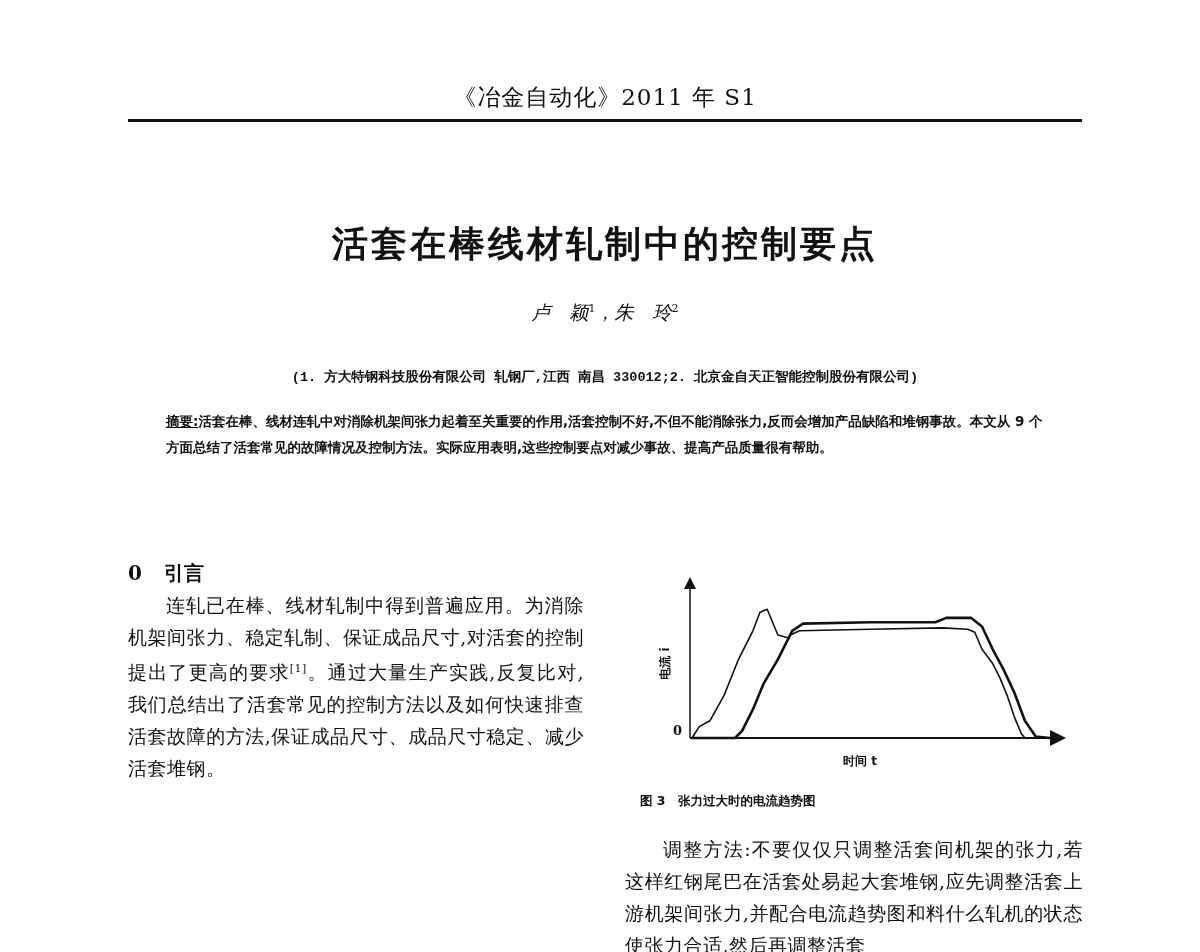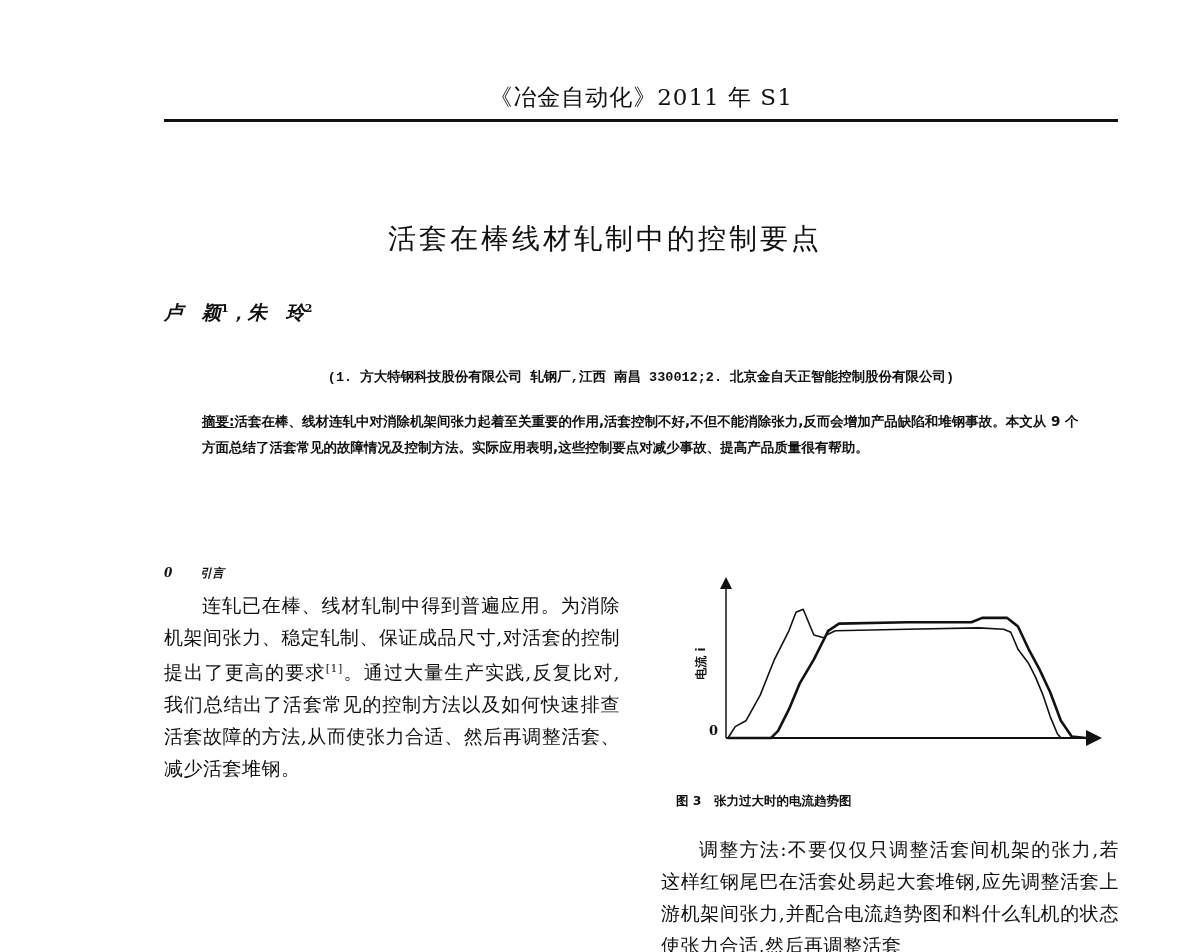--- a/index.html
+++ b/index.html
@@ -1,36 +1,36 @@
 <!DOCTYPE html>
 <html><head>
 <meta charset="utf-8">
 <style>
   html, body { margin: 0; padding: 0; background: #ffffff; }
   body {
     width: 1200px; height: 952px; position: relative; overflow: hidden;
     font-family: "DejaVu Serif", "Liberation Serif", serif;
     color: #111;
   }
-  .abs { position: absolute; margin-left: 36px; }
+  .abs { position: absolute; }
   .running-head {
     left: 128px; width: 954px; top: 82px; text-align: center;
     font-size: 23px; letter-spacing: 1px;
   }
   .head-rule {
     left: 128px; width: 954px; top: 119px; height: 3px; background: #111;
   }
   .title {
     left: 128px; width: 954px; top: 220px; text-align: center;
     font-family: "DejaVu Sans", "Liberation Sans", sans-serif;
-    font-size: 28px; letter-spacing: 3px; font-weight: normal;
+    font-size: 36px; letter-spacing: 3px; font-weight: bold;
   }
   .authors {
-    left: 128px; width: 954px; top: 300px; text-align: left;
-    font-size: 19px; font-style: italic; font-weight: bold;
+    left: 128px; width: 954px; top: 300px; text-align: center;
+    font-size: 19px; font-style: italic; font-weight: normal;
   }
   .authors sup { font-size: 11px; font-style: normal; }
   .affil {
     left: 128px; width: 954px; top: 368px; text-align: center;
     font-family: Liberation Mono, monospace;
     font-size: 13.5px; font-weight: bold;
   }
   .abstract {
     left: 166px; width: 880px; top: 408px;
     font-family: "DejaVu Sans", "Liberation Sans", sans-serif;
@@ -39,21 +39,21 @@
   .abstract .lab { font-weight: bold; text-decoration: underline; }
   .abstract p { margin: 0; }
   .col-left {
     left: 128px; width: 456px; top: 557px;
     font-size: 19px; line-height: 32px;
   }
   .col-left p { margin: 0; text-align: justify; letter-spacing: 0.5px; }
   .col-left .indent { text-indent: 2em; }
   .sec-head {
     font-family: "DejaVu Sans", "Liberation Sans", sans-serif;
-    font-weight: bold; font-size: 12px; line-height: 32px; margin: 0; font-style: italic;
+    font-weight: bold; font-size: 20px; line-height: 32px; margin: 0;
   }
   .sec-head .num { display: inline-block; width: 36px; font-family: "DejaVu Serif", serif; }
   .col-left sup { font-size: 11px; }
   .figure {
     left: 640px; top: 575px; width: 440px; height: 230px;
   }
   .fig-caption {
     left: 640px; width: 440px; top: 793px; text-align: left;
     font-family: "DejaVu Sans", "Liberation Sans", sans-serif;
     font-size: 12.5px; font-weight: bold;
@@ -94,38 +94,39 @@
 <div class="abs affil">(1. 方大特钢科技股份有限公司 轧钢厂,江西 南昌 330012;2. 北京金自天正智能控制股份有限公司)</div>
 
 <div class="abs abstract">
   <p><span class="lab">摘要:</span><span>活套在棒、线材连轧中对消除机架间张力起着至关重要的作用,活套控制不好,不但不能消除张力,反而会增加产品缺陷和堆钢事故。本文从 9 个方面总结了活套常见的故障情况及控制方法。实际应用表明,这些控制要点对减少事故、提高产品质量很有帮助。</span></p>
 </div>
 
 <div class="abs col-left">
   <div class="sec-head">
     <span class="num">0</span><span>引言</span>
   </div>
-  <p class="indent"><span>连轧已在棒、线材轧制中得到普遍应用。为消除机架间张力、稳定轧制、保证成品尺寸,对活套的控制提出了更高的要求</span><sup>[1]</sup><span>。通过大量生产实践,反复比对,我们总结出了活套常见的控制方法以及如何快速排查活套故障的方法,从而使张力合适、然后再调整活套、减少活套堆钢。</span></p>
+  <p class="indent"><span>连轧已在棒、线材轧制中得到普遍应用。为消除机架间张力、稳定轧制、保证成品尺寸,对活套的控制提出了更高的要求</span><sup>[1]</sup><span>。通过大量生产实践,反复比对,我们总结出了活套常见的控制方法以及如何快速排查活套故障的方法,保证成品尺寸、成品尺寸稳定、减少活套堆钢。</span></p>
 </div>
 
 <div class="abs figure">
   <span class="ylabel">电流 i</span>
   <span class="zero">0</span>
   <svg id="chart-svg" width="440" height="180" style="position:absolute;left:0;top:0;">
     <defs>
       <marker id="arrowhead" markerWidth="8" markerHeight="8" refX="4" refY="4" orient="auto">
         <path d="M0,0 L8,4 L0,8 Z" fill="#111"></path>
       </marker>
     </defs>
     <line x1="50" y1="163" x2="50" y2="8" stroke="#111" stroke-width="1.5" marker-end="url(#arrowhead)"></line>
     <line x1="50" y1="163" x2="418" y2="163" stroke="#111" stroke-width="2" marker-end="url(#arrowhead)"></line>
     <g id="series-layer">
         <polyline points="52.0,163.0 59.2,151.6 69.9,145.8 84.2,120.1 98.5,84.3 112.9,55.8 120.0,37.2 127.2,34.3 134.3,51.5 137.9,60.0 148.7,62.9 150.4,60.0 159.4,55.8 231.0,54.3 302.6,52.9 327.7,54.3 334.8,57.2 342.0,74.3 352.7,88.6 359.9,102.9 367.0,120.1 374.2,141.6 381.4,158.7 384.9,163.0" fill="none" stroke="#111" stroke-width="1.6" stroke-linejoin="round"></polyline>
         <polyline points="52.0,163.0 95.0,163.0 102.1,155.8 112.9,134.4 123.6,108.7 137.9,84.3 148.7,62.9 152.2,55.8 163.0,48.6 231.0,47.2 295.4,47.2 306.2,42.9 331.2,42.9 342.0,51.5 352.7,74.3 363.5,94.4 374.2,117.2 384.9,145.8 395.7,161.6 410.0,163.0" fill="none" stroke="#111" stroke-width="2.6" stroke-linejoin="round"></polyline>
       </g>
   </svg>
+  <div class="xlabel">时间 t</div>
 </div>
 
 <div class="abs fig-caption">图 3　张力过大时的电流趋势图</div>
 
 <div class="abs col-right">
   <p class="indent">调整方法:不要仅仅只调整活套间机架的张力,若这样红钢尾巴在活套处易起大套堆钢,应先调整活套上游机架间张力,并配合电流趋势图和料什么轧机的状态使张力合适,然后再调整活套</p>
 </div>
 
 </body></html>

